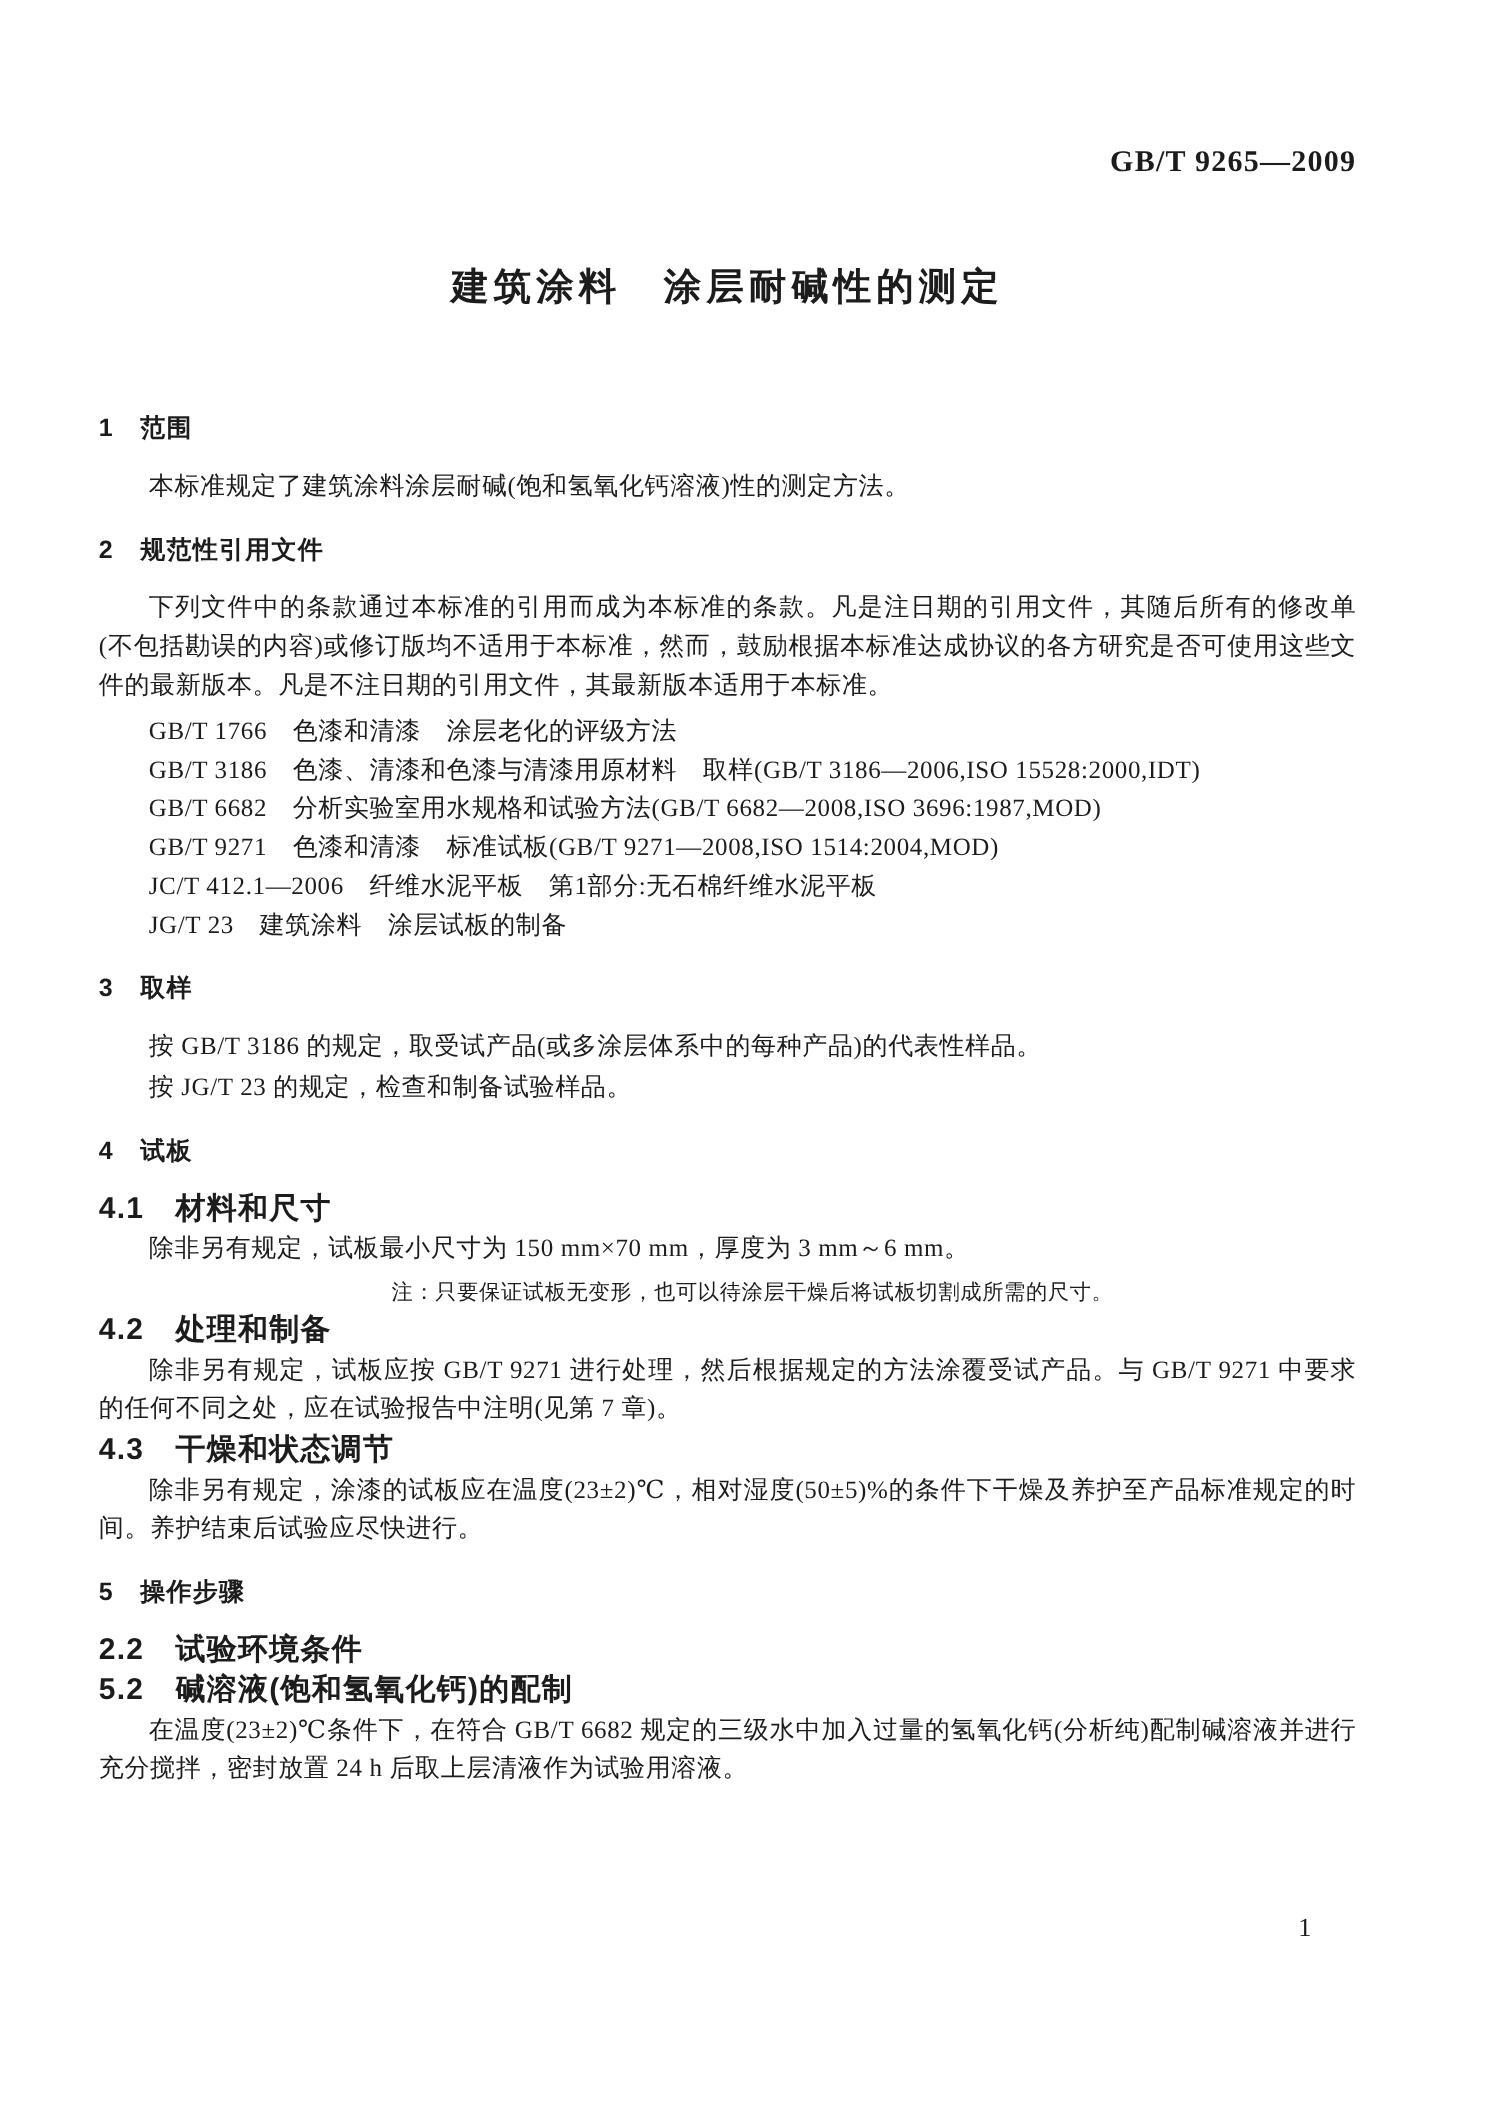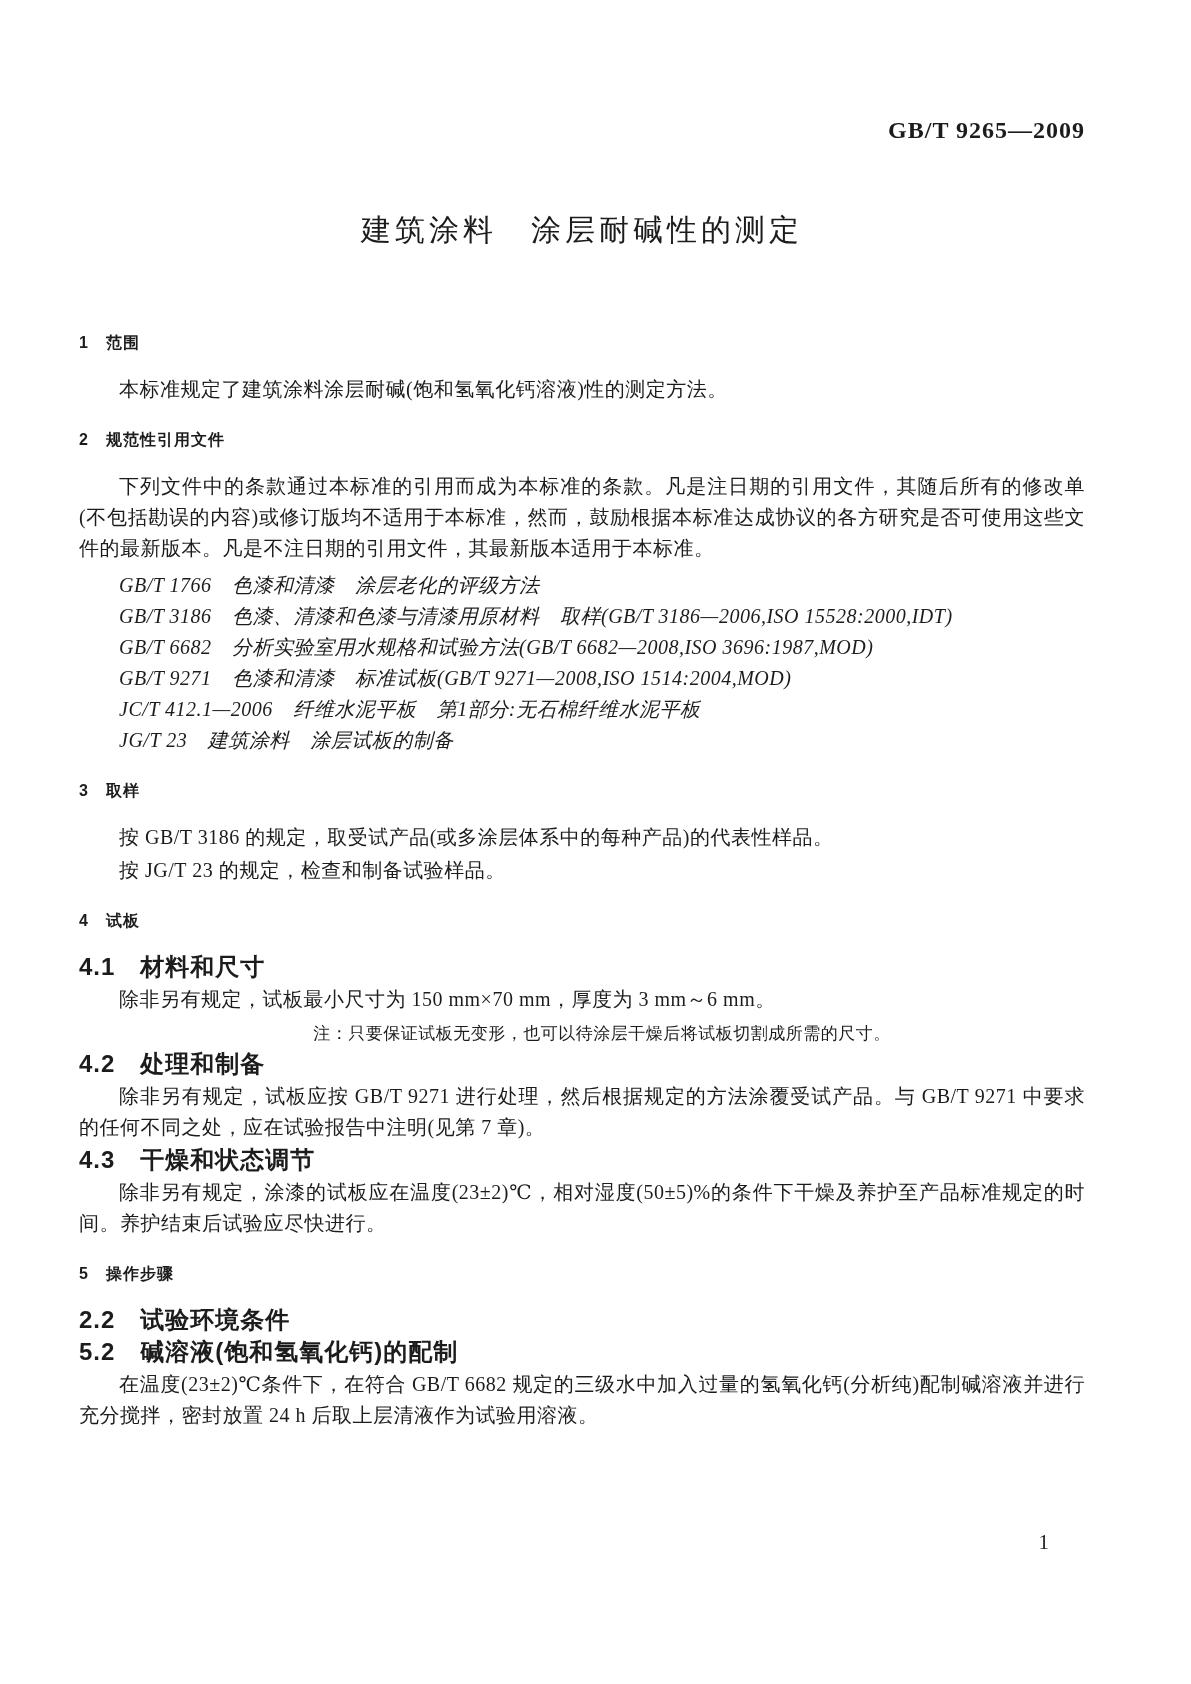--- a/index.html
+++ b/index.html
@@ -24,29 +24,29 @@
     font-family: "Liberation Serif", "DejaVu Serif", serif;
     font-weight: bold;
     font-size: 24px;
     line-height: 28px;
     letter-spacing: 1px;
   }
   .doc-title {
     margin-top: 66px;
     text-align: center;
     font-family: "Liberation Sans", "DejaVu Sans", sans-serif;
-    font-weight: normal;
+    font-weight: bold;
     font-size: 30px;
     line-height: 40px;
     letter-spacing: 4px;
   }
   .h1 {
     font-family: "Liberation Sans", "DejaVu Sans", sans-serif;
     font-weight: bold;
-    font-size: 16px;
+    font-size: 20px;
     line-height: 30px;
     margin: 20px 0 0 0;
     letter-spacing: 1px;
   }
   .h1.first {
     margin-top: 78px;
   }
   .h2 {
     font-family: "Liberation Sans", "DejaVu Sans", sans-serif;
     font-weight: bold;
@@ -65,21 +65,21 @@
     letter-spacing: 0.5px;
   }
   .refs p {
     font-size: 20px;
     line-height: 31px;
     margin: 0;
     text-indent: 40px;
     text-align: left;
     letter-spacing: 0.5px;
   }
-  .refs { margin-top: 6px; font-style: italic; }
+  .refs { margin-top: 6px; }
   p.note {
     font-size: 17px;
     line-height: 26px;
     margin: 6px 0 0 40px;
     text-align: center;
     letter-spacing: 0.5px;
   }
   .page-number {
     position: absolute;
     top: 1530px;

